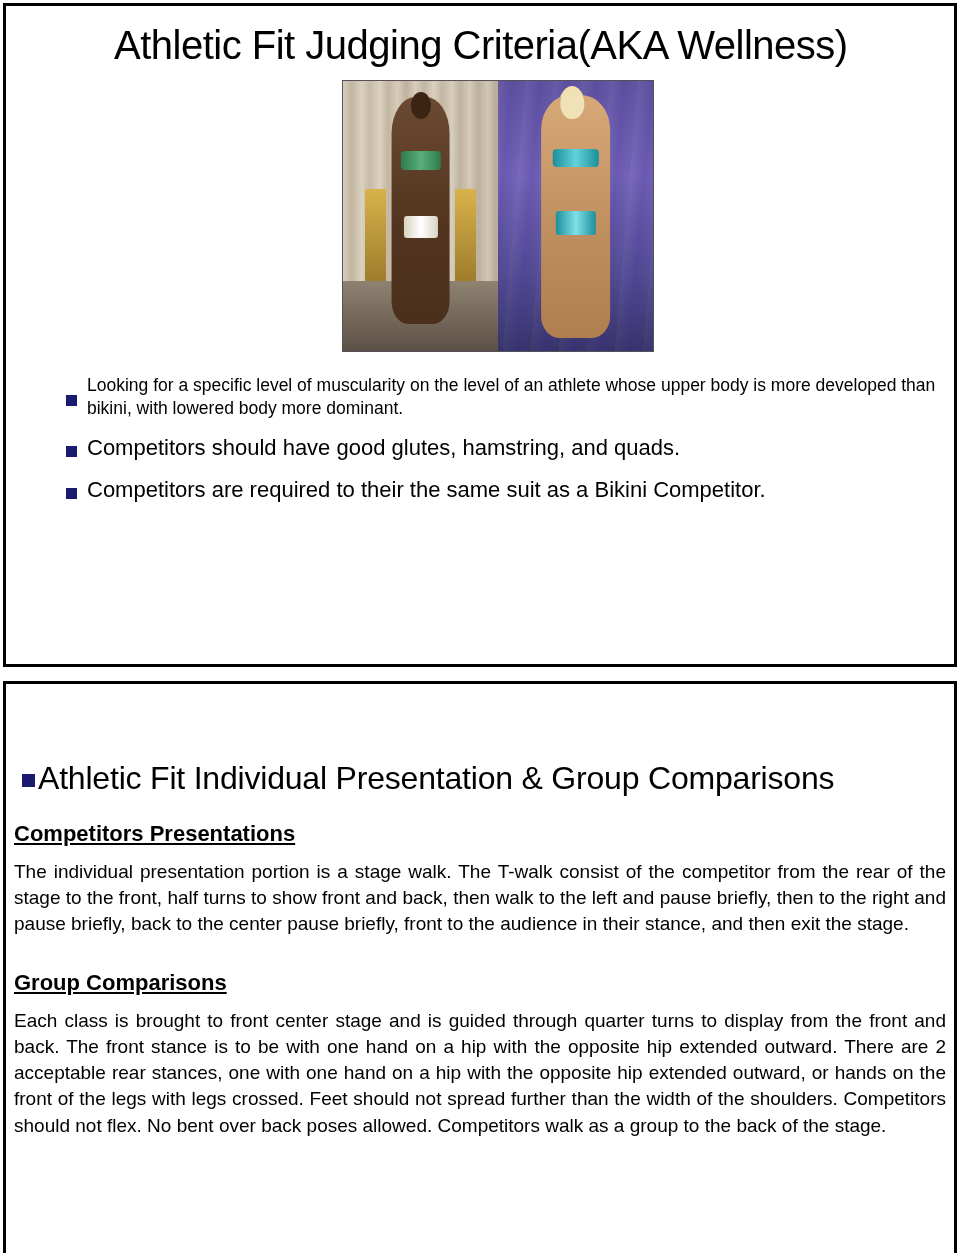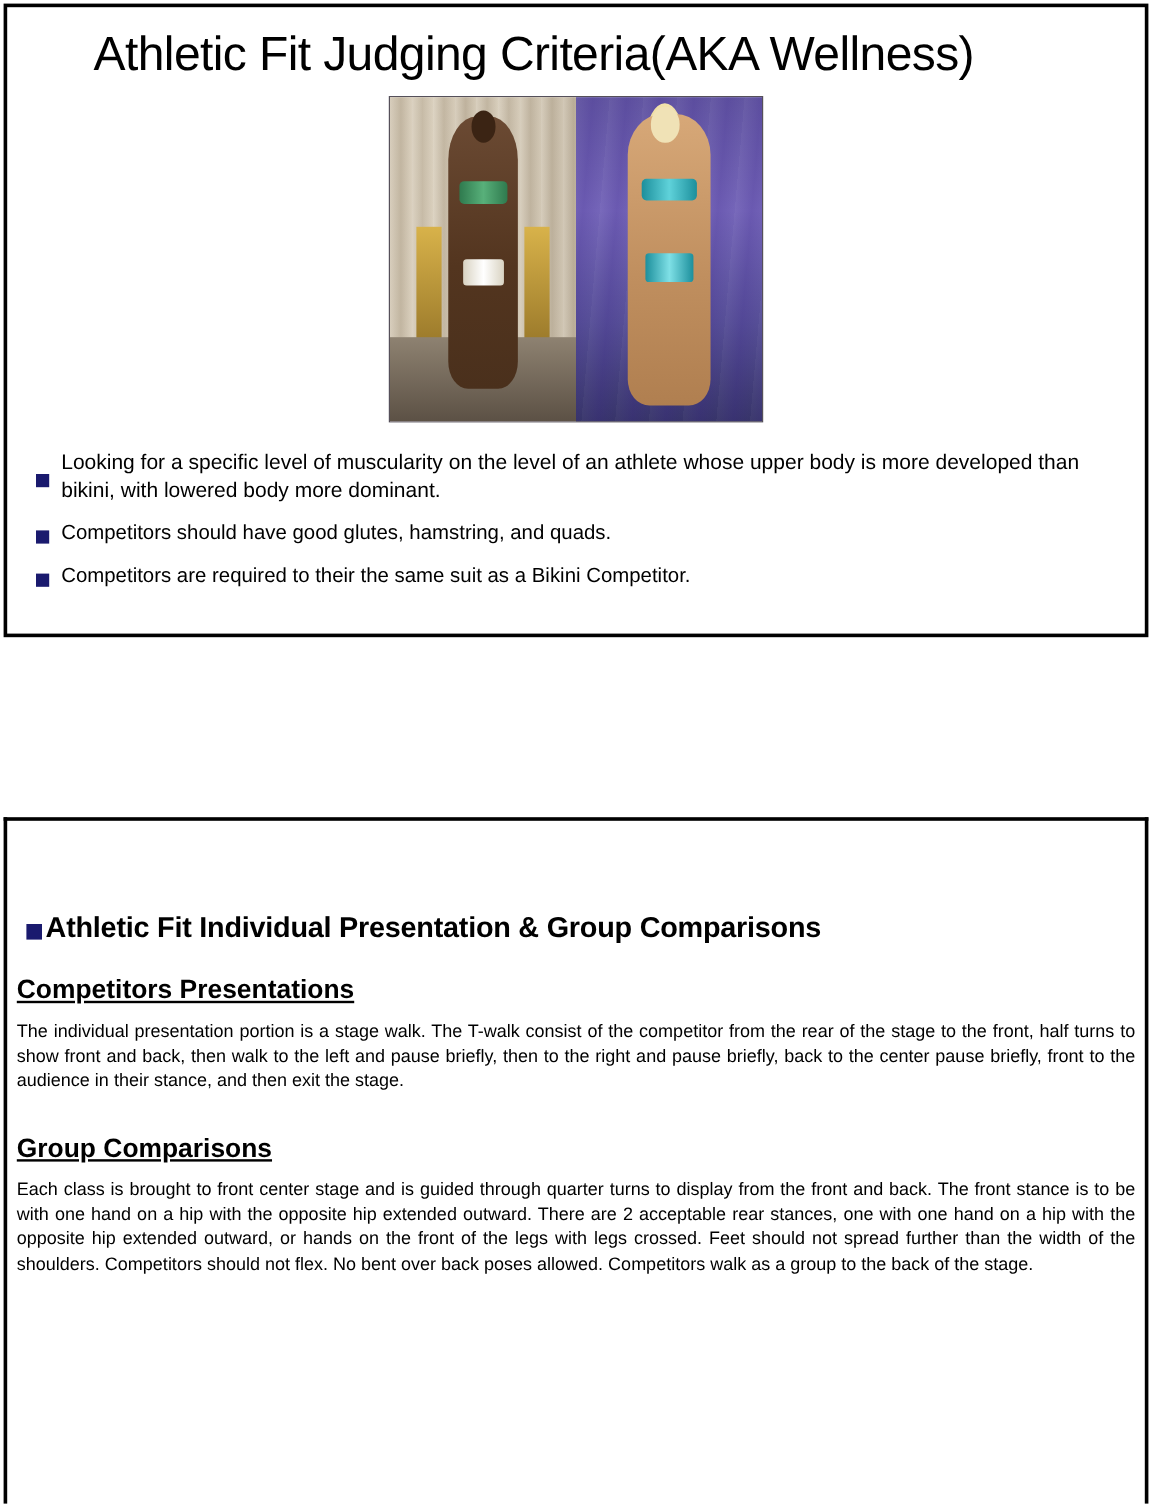--- a/index.html
+++ b/index.html
@@ -20,24 +20,25 @@
     position: relative;
     box-sizing: border-box;
   }
 
   
   .slide-top {
     position: absolute;
     left: 3px;
     top: 3px;
     width: 954px;
-    height: 528px;
+    height: 664px;
     border: 3px solid #000000;
     box-sizing: border-box;
     background: #ffffff;
+    padding-left: 36px;
   }
   .slide-title {
     font-size: 40px;
     line-height: 1.05;
     font-weight: normal;
     letter-spacing: -0.5px;
     padding: 18px 0 0 72px;
     color: #000000;
   }
 
@@ -162,21 +163,21 @@
     height: 11px;
     background: #1a1a6e;
     margin: 7px 10px 0 6px;
   }
   .bullet .txt {
     font-size: 17.5px;
     line-height: 1.32;
     color: #000000;
   }
   .b1 .txt { font-size: 17.5px; }
-  .b2 .txt, .b3 .txt, .b4 .txt { font-size: 17px; }
+  .b2 .txt, .b3 .txt, .b4 .txt { font-size: 22px; }
 
   
   .slide-bottom {
     position: absolute;
     left: 3px;
     top: 681px;
     width: 954px;
     height: 572px;
     border: 3px solid #000000;
     border-bottom: none;
@@ -192,34 +193,34 @@
   .s2-title .mark {
     width: 13px; height: 13px;
     background: #1a1a6e;
     margin: 0 3px 0 0;
     flex: 0 0 auto;
     align-self: center;
     position: relative;
     top: 2px;
   }
   .s2-title .t {
-    font-size: 24px;
-    font-weight: bold;
+    font-size: 32px;
+    font-weight: normal;
     letter-spacing: -0.2px;
   }
   .sec-head {
     margin: 24px 0 0 8px;
     font-size: 22px;
     font-weight: bold;
     text-decoration: underline;
   }
   .sec-head.second { margin-top: 32px; }
   .para {
     margin: 12px 8px 0 8px;
-    font-size: 15px;
+    font-size: 19px;
     line-height: 1.38;
     text-align: justify;
   }
 </style>
 </head>
 <body>
 
 <div class="page">
 
   <div class="slide-top">

